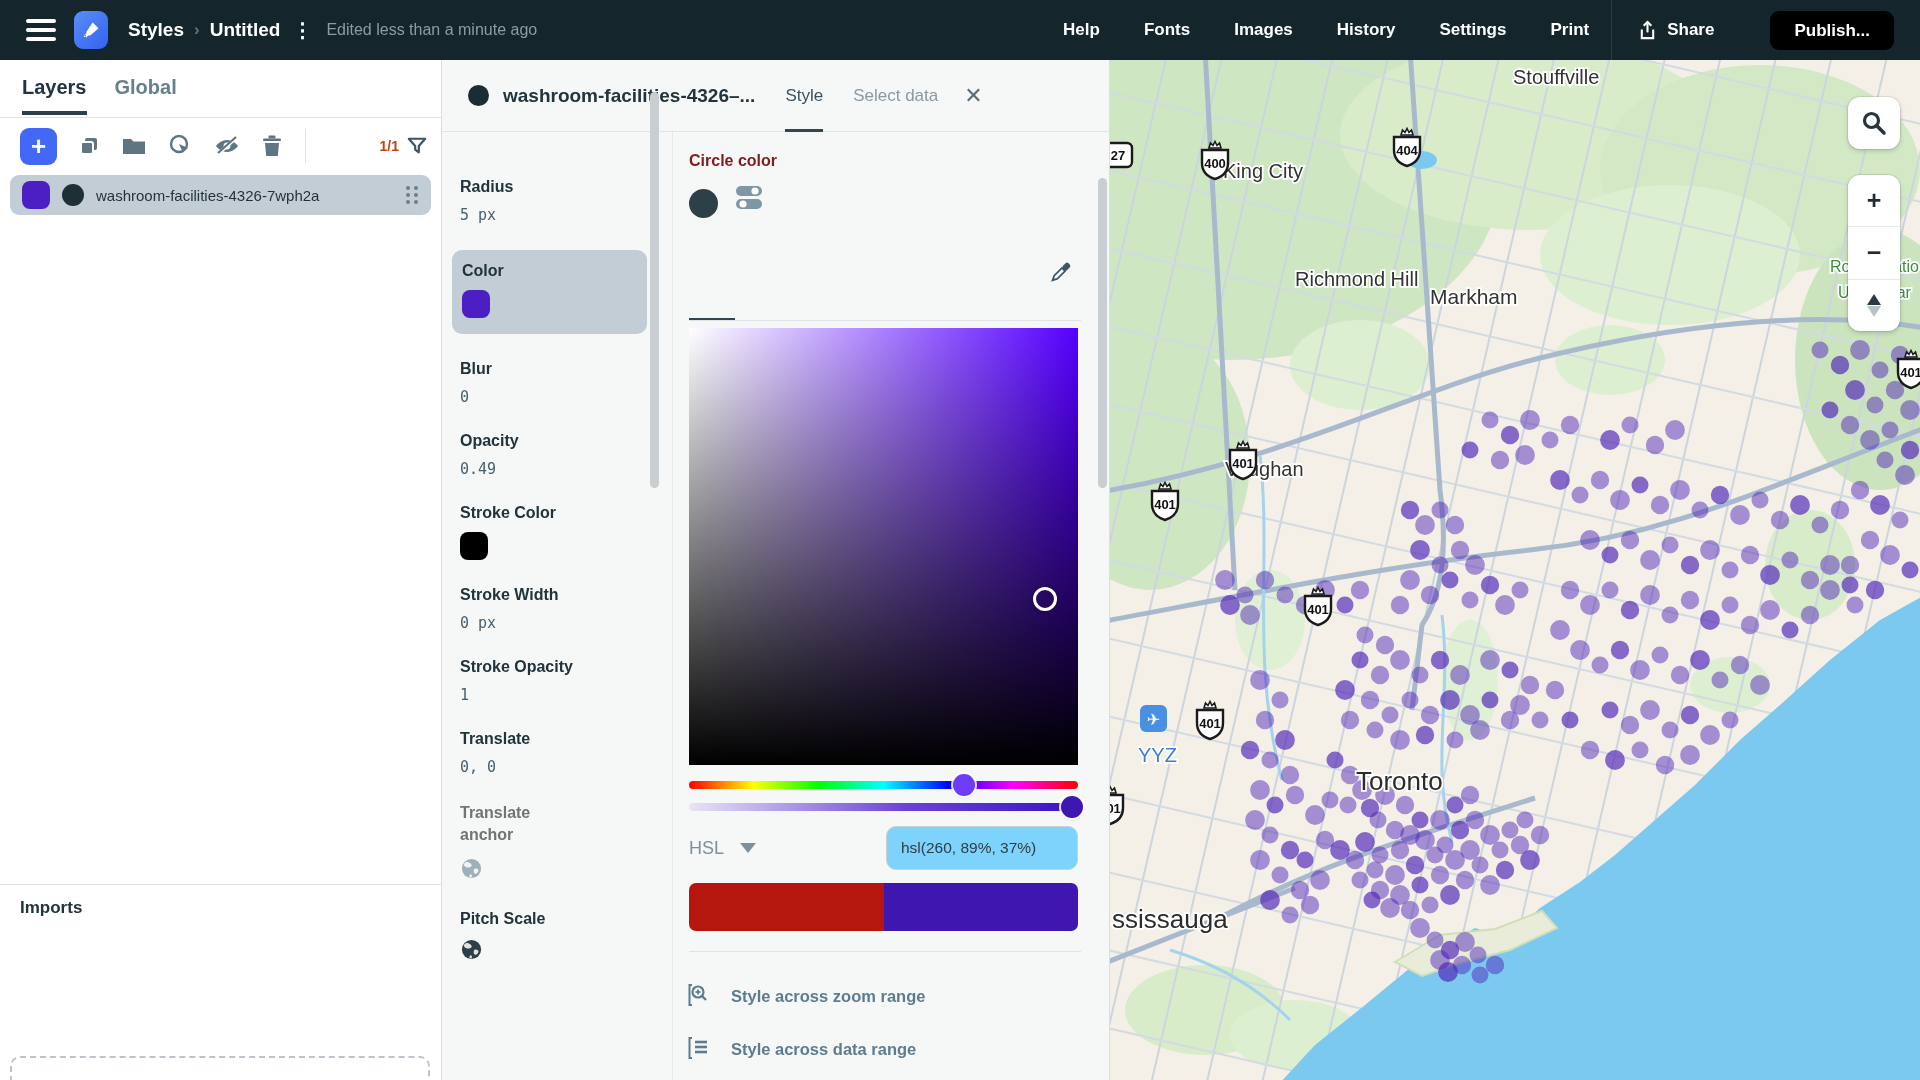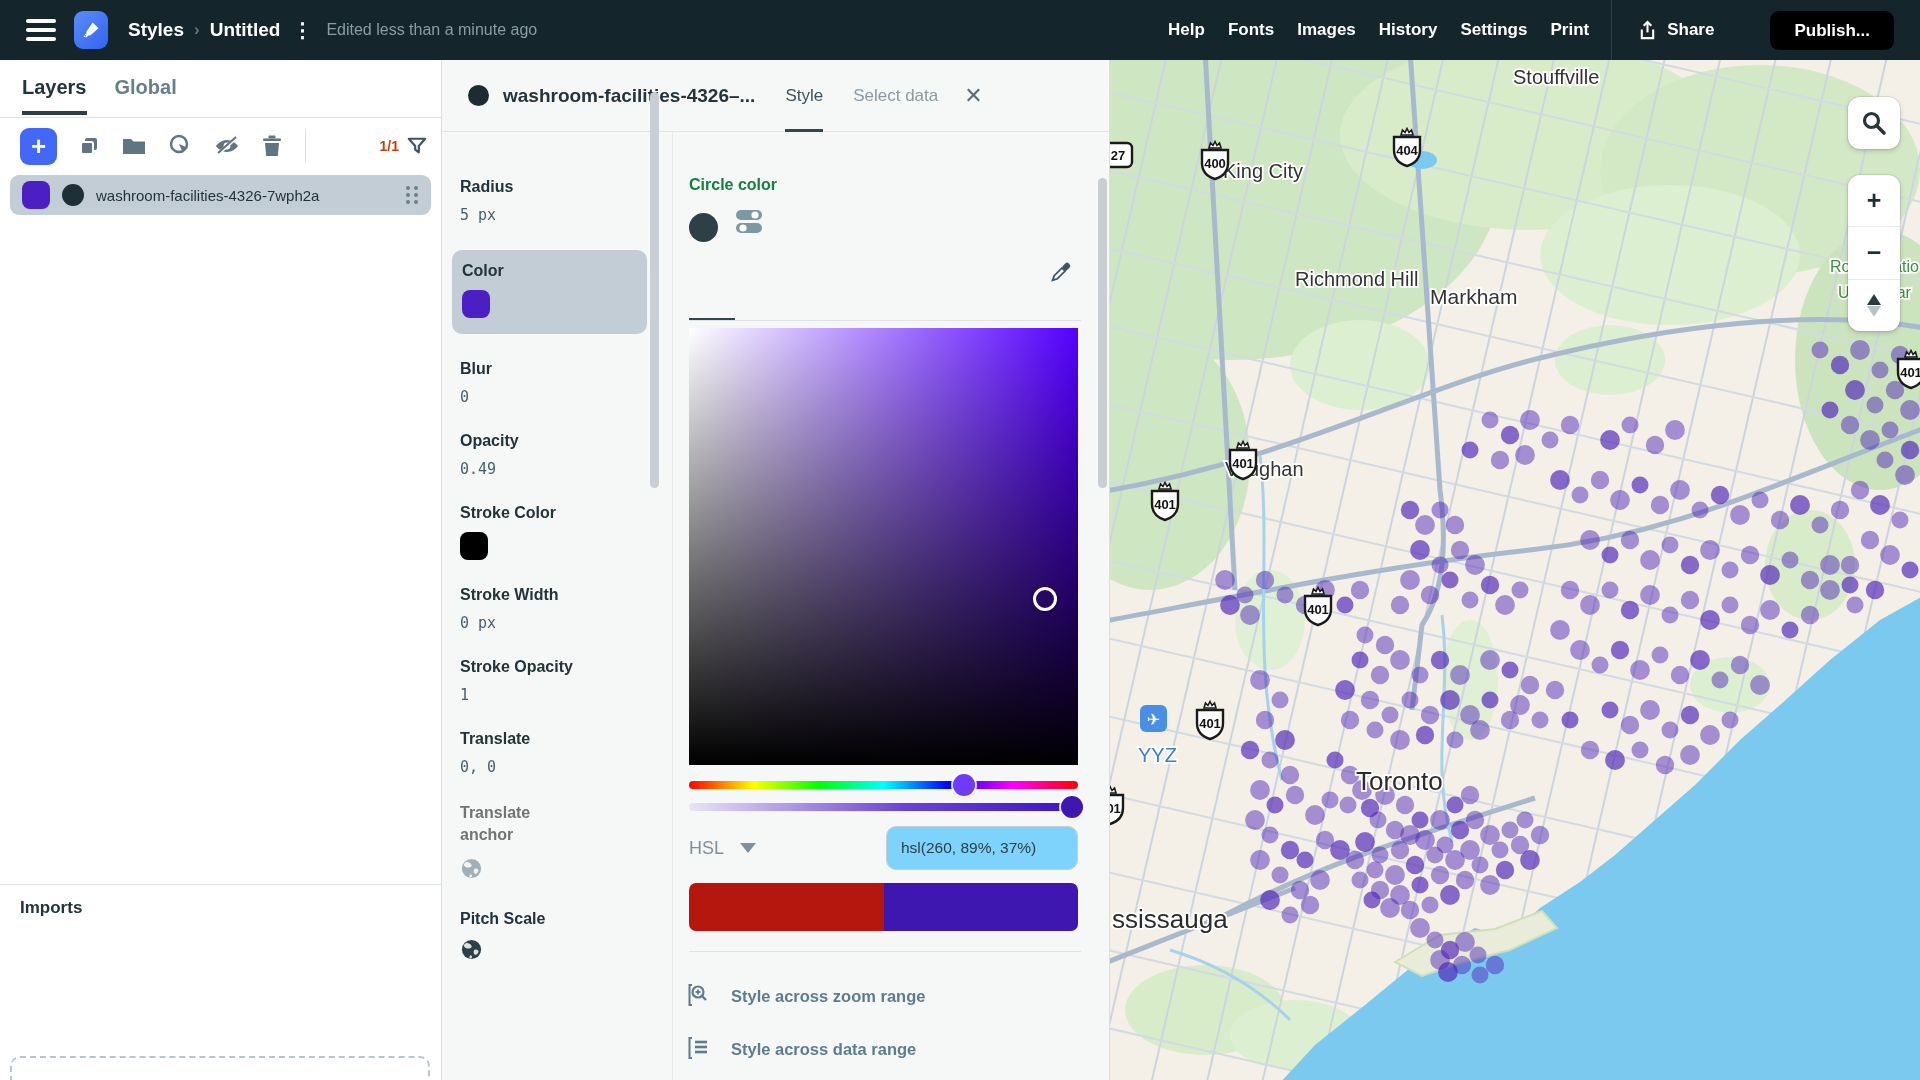--- a/index.html
+++ b/index.html
@@ -8,21 +8,21 @@
 
   
   #topbar{position:absolute;left:0;top:0;width:1920px;height:60px;background:#14262b;display:flex;align-items:center;color:#fff;}
   .burger{width:30px;height:22px;display:flex;flex-direction:column;justify-content:space-between;margin-left:26px;cursor:pointer;}
   .burger div{height:4px;background:#fff;border-radius:2px;}
   .applogo{width:34px;height:38px;border-radius:9px;background:linear-gradient(135deg,#5a8df8,#3263f1);margin-left:18px;display:flex;align-items:center;justify-content:center;}
   .crumbs{display:flex;align-items:center;margin-left:20px;font-size:19px;font-weight:bold;}
   .crumb-sep{color:#5f757c;margin:0 10px;font-weight:bold;font-size:17px;}
   .kebab{color:#fff;font-size:20px;font-weight:bold;margin:0 14px 0 12px;letter-spacing:0;line-height:1;cursor:pointer;}
   .edited{color:#8a9da2;font-size:16px;font-weight:normal;}
-  #topnav{margin-left:auto;display:flex;align-items:center;gap:23px;font-size:17px;font-weight:bold;}
+  #topnav{margin-left:auto;display:flex;align-items:center;gap:44px;font-size:17px;font-weight:bold;}
   .navitem{cursor:pointer;}
   .topdivider{width:1px;height:60px;background:#2c3e43;margin-left:22px;}
   .sharebtn{display:flex;align-items:center;gap:10px;margin-left:26px;font-size:17px;font-weight:bold;cursor:pointer;}
   .publish{margin-left:56px;margin-right:26px;background:#000000;color:#fff;font-size:17px;font-weight:bold;border:none;border-radius:9px;padding:10px 24px;height:39px;cursor:pointer;}
 
   
   #sidebar{position:absolute;left:0;top:60px;width:442px;height:1020px;background:#fff;border-right:1px solid #d8dee1;}
   .side-tabs{display:flex;gap:28px;padding:16px 0 0 22px;font-size:20px;font-weight:bold;}
   .side-tab{padding-bottom:12px;cursor:pointer;}
   .side-tab.active{color:#22343c;border-bottom:4px solid #2c3e46;}
@@ -67,21 +67,21 @@
   .prop-label.muted{color:#737373;font-weight:bold;width:110px;line-height:1.4;}
   .prop-value{margin-top:10px;font-size:15px;color:#47606e;font-family:"DejaVu Sans Mono",monospace;}
   .prop-swatch{margin-top:10px;width:28px;height:28px;border-radius:8px;}
   .prop.selected{background:#c3cdd5;border-radius:10px;margin-left:-8px;padding:12px 12px 16px 8px;width:195px;}
   .prop.selected .prop-label{padding-left:2px;}
   .prop.selected .prop-swatch{margin-left:2px;}
   .prop-globe{margin-top:10px;}
   .props-scroll{position:absolute;left:208px;top:32px;width:9px;height:396px;border-radius:5px;background:#c9ced2;}
 
   #colorpanel{position:absolute;left:230px;top:72px;width:438px;height:948px;border-left:1px solid #e5e9ea;padding:0 0 0 16px;}
-  .cp-heading{margin-top:44px;font-size:16px;font-weight:bold;color:#15803d;}
+  .cp-heading{margin-top:20px;font-size:16px;font-weight:bold;color:#7f1d1d;}
   .cp-tabs{display:flex;align-items:flex-end;gap:16px;margin-top:16px;height:32px;}
   .cp-tab-circle{width:29px;height:29px;border-radius:50%;background:#2d4048;cursor:pointer;}
   .cp-tab-toggles{cursor:pointer;padding-bottom:2px;}
   .cp-underline{position:absolute;left:16px;top:186px;width:46px;height:3px;background:#33454e;}
   .cp-divider{position:absolute;left:16px;top:188px;width:392px;height:1px;background:#dfe3e5;}
   .eyedropper{position:absolute;left:372px;top:126px;cursor:pointer;}
   .satbox{position:absolute;left:16px;top:196px;width:389px;height:437px;cursor:crosshair;
     background:linear-gradient(to top,#000,rgba(0,0,0,0)),linear-gradient(to right,#fff,rgba(255,255,255,0)),hsl(260,100%,50%);}
   .sat-handle{position:absolute;width:24px;height:24px;border:3px solid #fff;border-radius:50%;box-shadow:0 0 3px rgba(0,0,0,.4);}
   .slider{position:absolute;left:16px;width:389px;height:8px;border-radius:4px;}

